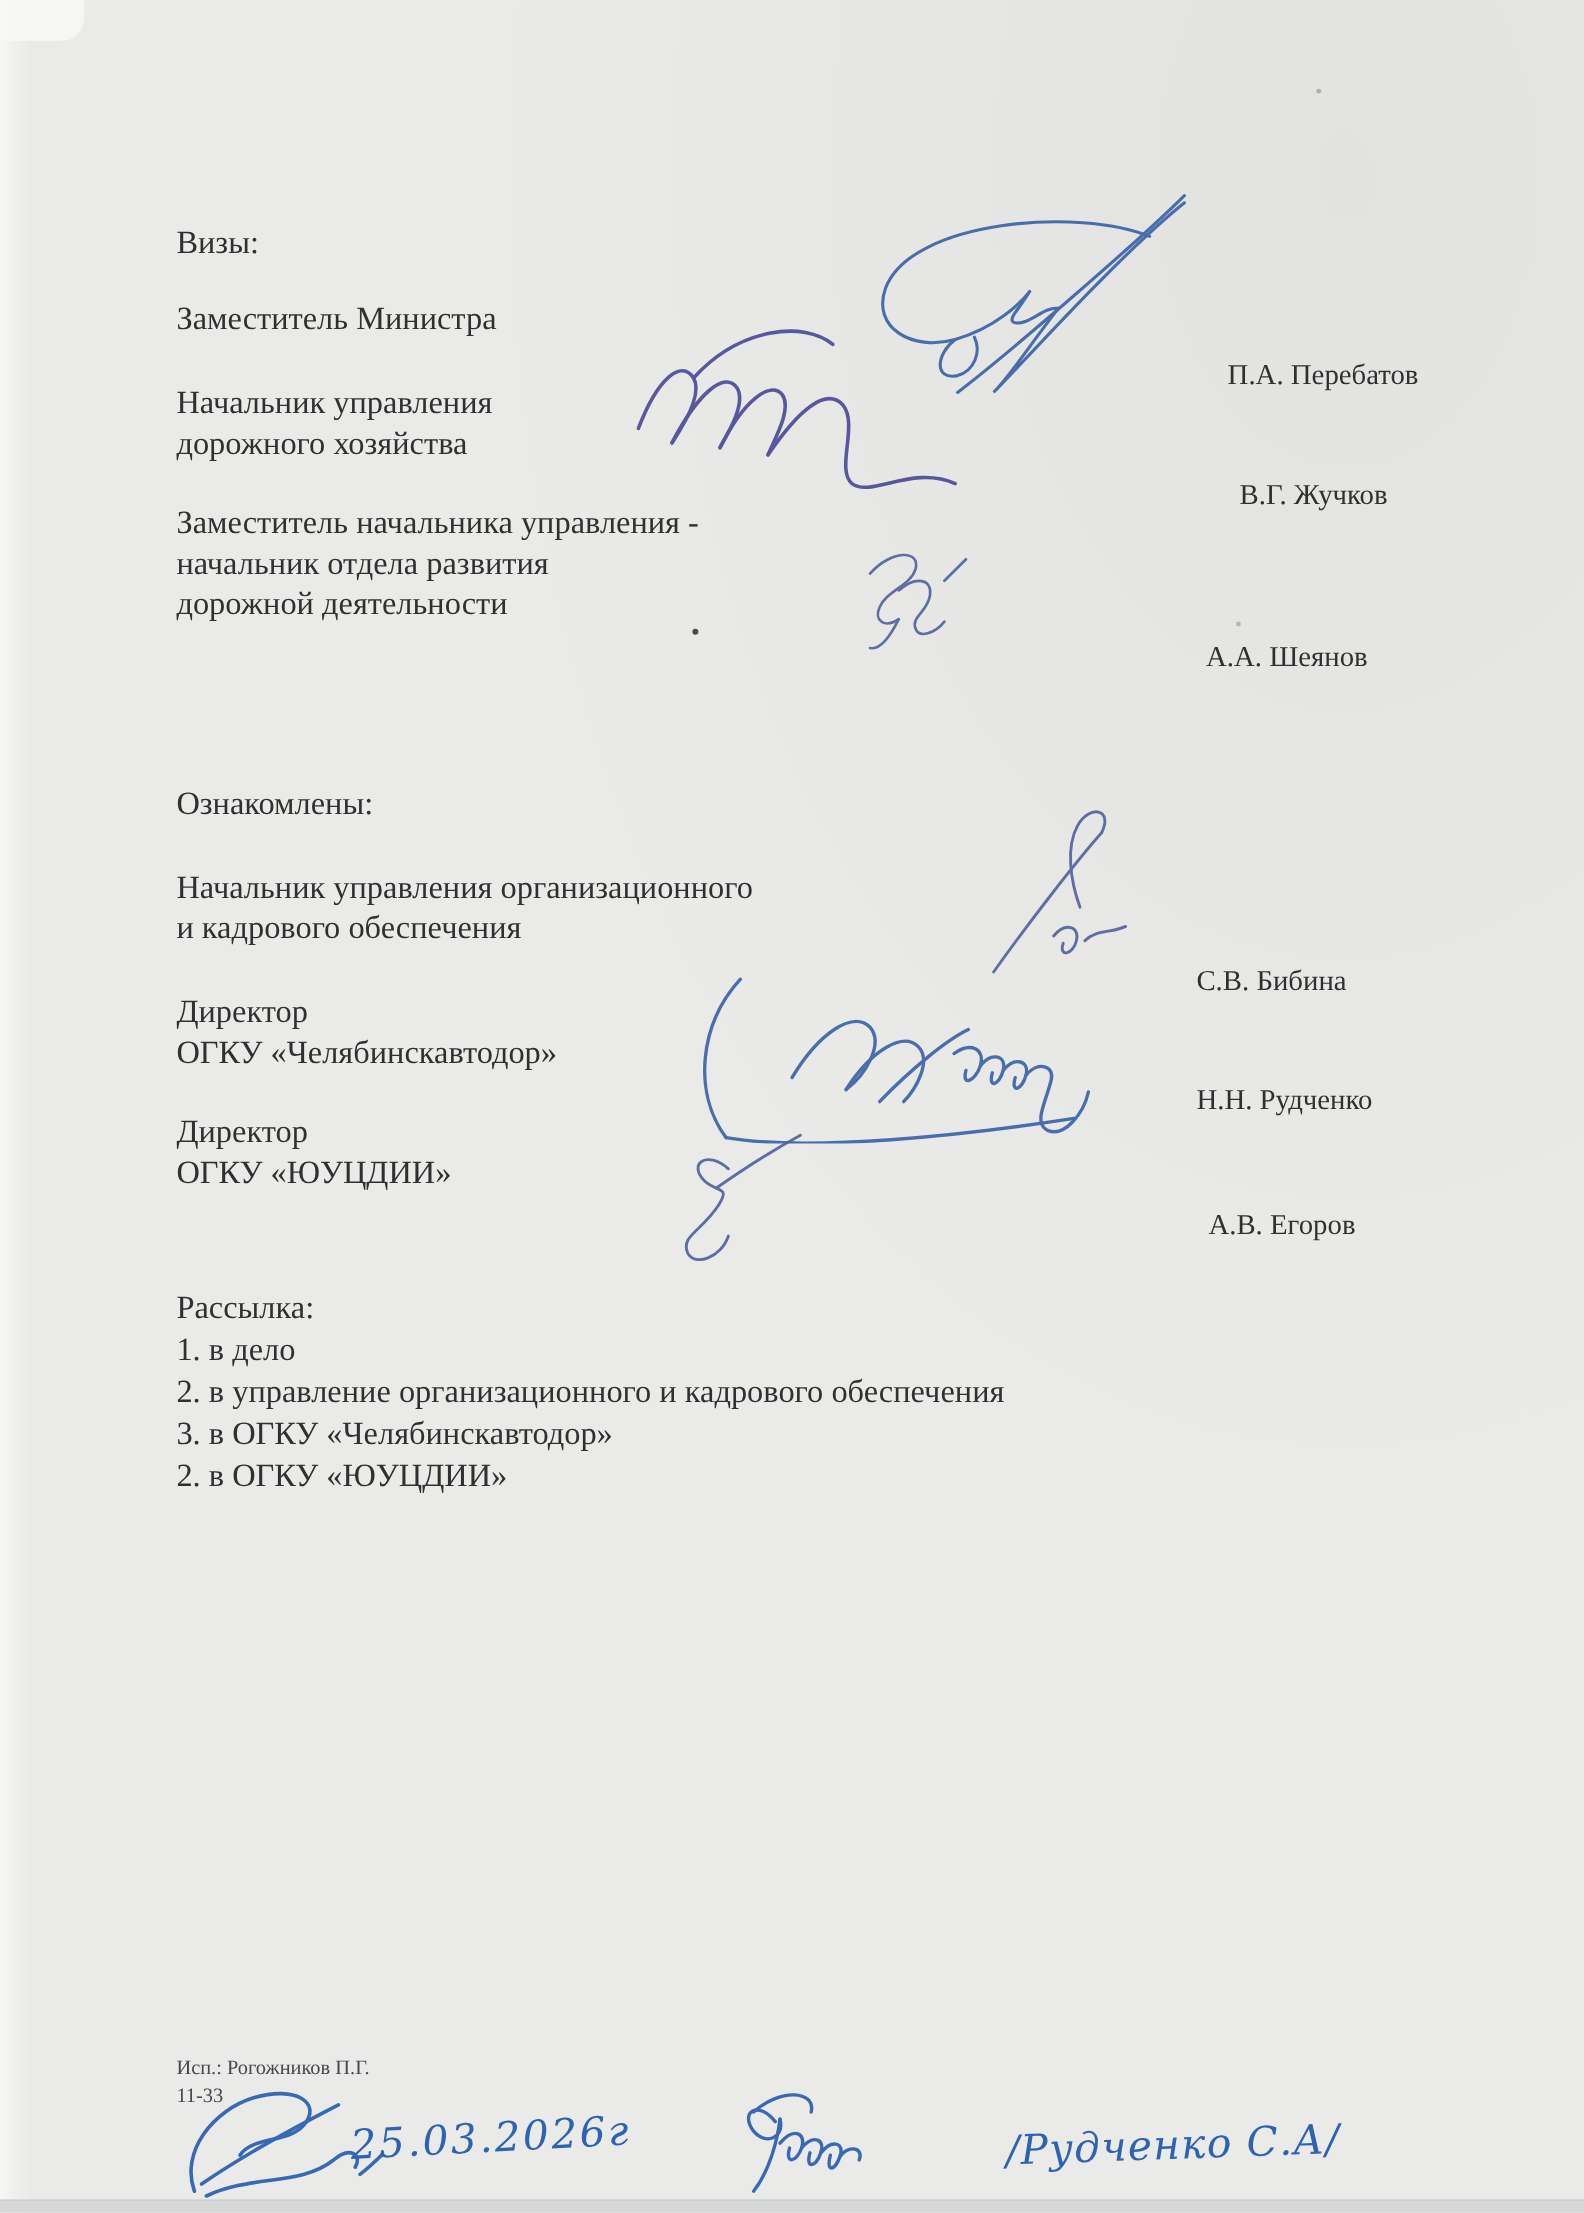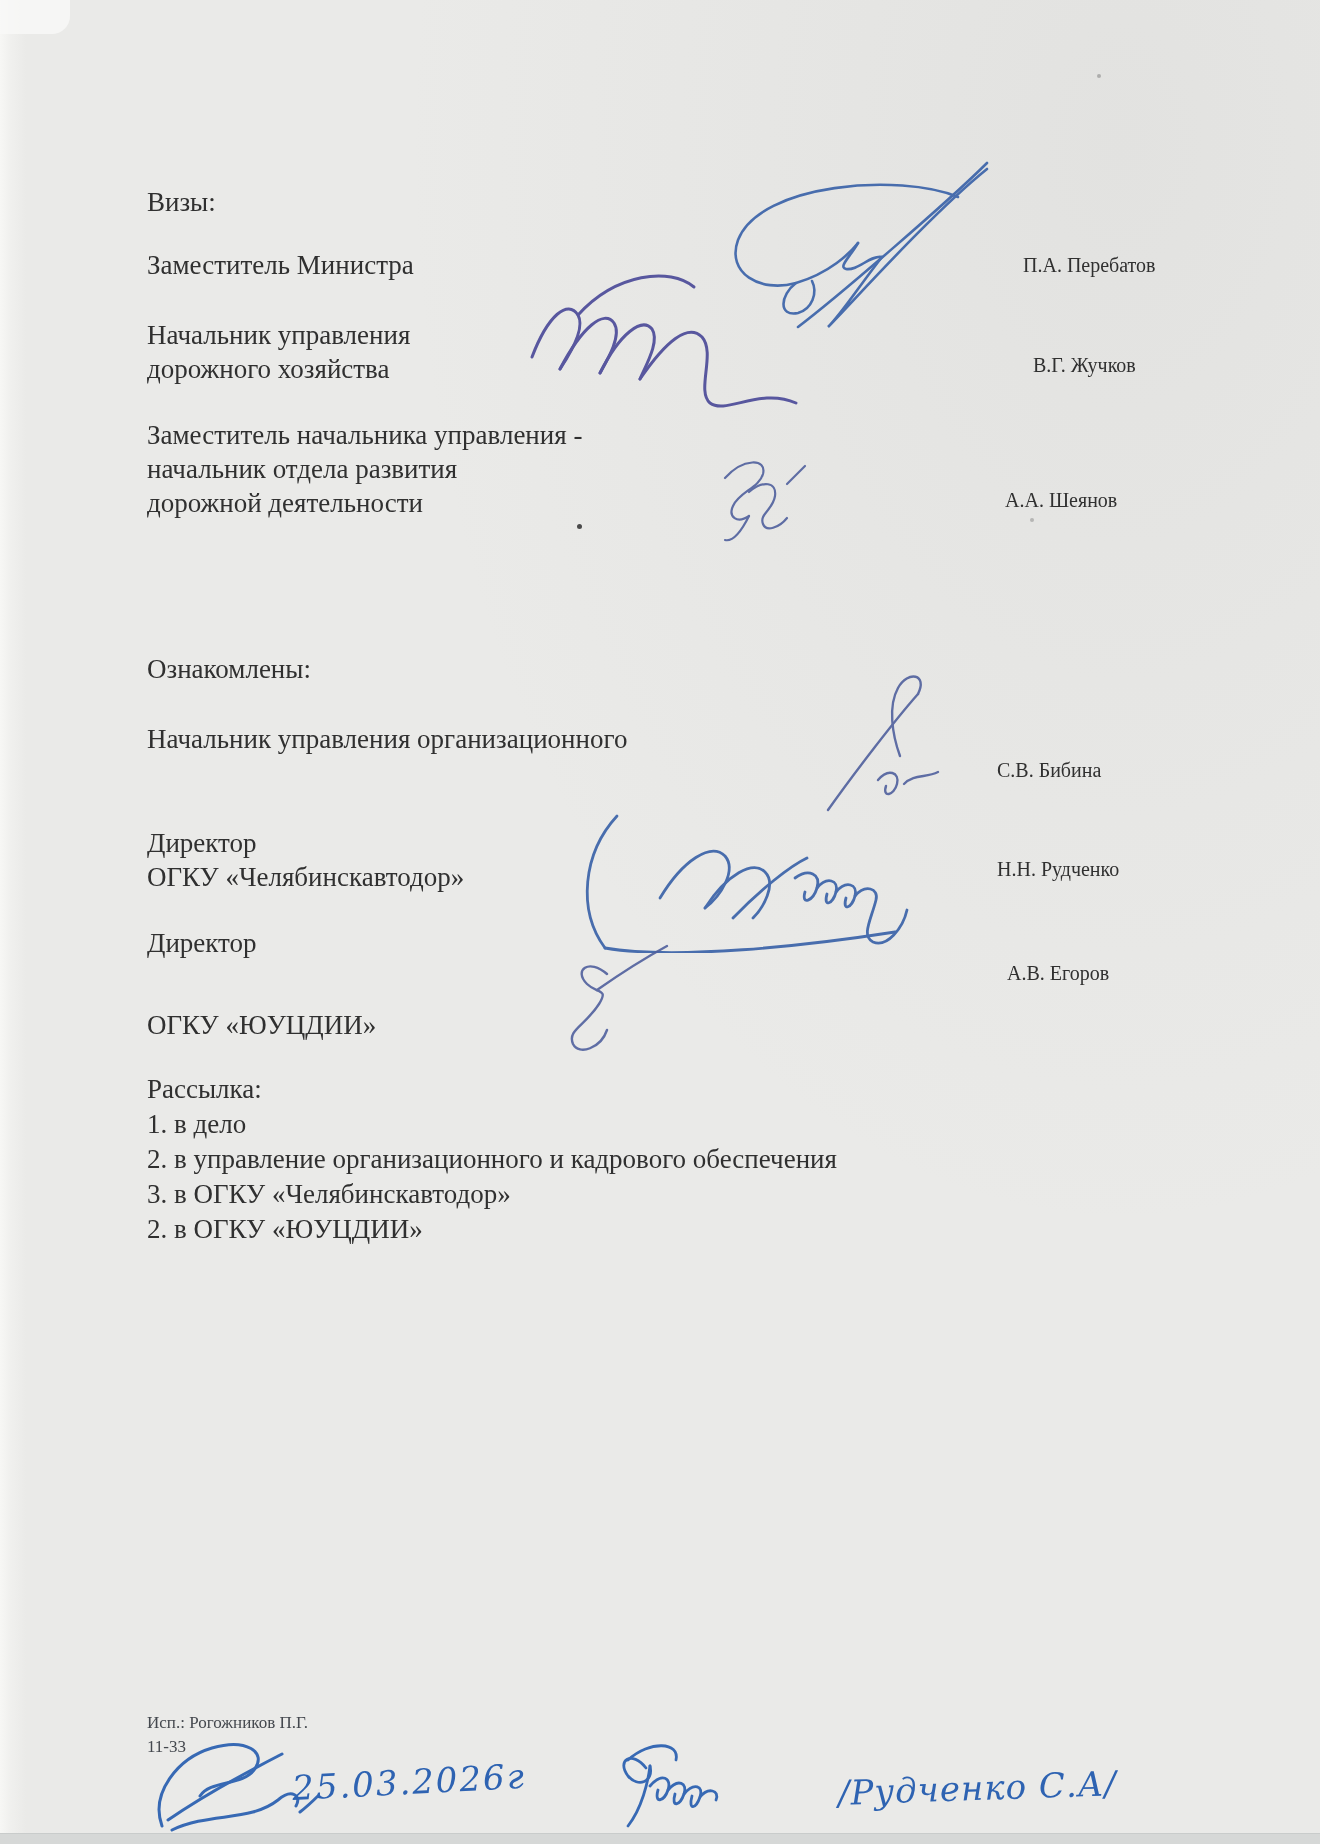--- a/index.html
+++ b/index.html
@@ -16,21 +16,21 @@
     background:linear-gradient(90deg,#f7f7f5 0%,#f0f0ee 40%,rgba(234,234,232,0) 100%);}
   .scan-corner{position:absolute;left:0;top:0;width:70px;height:34px;background:#f9f9f7;
     border-bottom-right-radius:18px;opacity:.8;}
   .scan-bottom-strip{position:absolute;left:0;bottom:0;width:100%;height:10px;
     background:#d6d8d7;border-top:1px solid #c9cccb;}
   .scan-vignette{position:absolute;inset:0;
     background:radial-gradient(ellipse at 85% 8%,rgba(190,190,188,.18) 0%,rgba(0,0,0,0) 45%);}
   .speck{position:absolute;border-radius:50%;background:#4a4a4a;}
   
   .t{position:absolute;left:147px;font-size:27px;line-height:34px;white-space:nowrap;}
-  .name{position:absolute;font-size:20px;line-height:34px;white-space:nowrap;}
+  .name{position:absolute;font-size:24px;line-height:34px;white-space:nowrap;margin-top:48px;}
   .small{position:absolute;left:147px;font-size:17px;line-height:23px;color:#44484e;white-space:nowrap;margin-top:23px;}
   .sig{position:absolute;}
   .sig svg{display:block;width:100%;height:100%;}
   .hand{position:absolute;font-family:"DejaVu Serif",serif;font-style:italic;
     color:#2e63b2;white-space:nowrap;}
 </style>
 </head>
 <body>
 
 <div class="doc">
@@ -53,28 +53,29 @@
   <div class="name" style="left:1033px;top:348px">В.Г. Жучков</div>
 
   <div class="t" style="top:418px">Заместитель начальника управления -</div>
   <div class="t" style="top:452px">начальник отдела развития</div>
   <div class="t" style="top:486px">дорожной деятельности</div>
   <div class="name" style="left:1005px;top:483px">А.А. Шеянов</div>
 
   <div class="t" style="top:652px">Ознакомлены:</div>
 
   <div class="t" style="top:722px">Начальник управления организационного</div>
+  <div class="t" style="top:756px">и кадрового обеспечения</div>
   <div class="name" style="left:997px;top:753px">С.В. Бибина</div>
 
   <div class="t" style="top:826px">Директор</div>
   <div class="t" style="top:860px">ОГКУ «Челябинскавтодор»</div>
   <div class="name" style="left:997px;top:852px">Н.Н. Рудченко</div>
 
   <div class="t" style="top:926px">Директор</div>
-  <div class="t" style="top:1008px">ОГКУ «ЮУЦДИИ»</div>
+  <div class="t" style="top:960px">ОГКУ «ЮУЦДИИ»</div>
   <div class="name" style="left:1007px;top:956px">А.В. Егоров</div>
 
   <div class="t" style="top:1072px">Рассылка:</div>
   <div class="t" style="top:1107px">1. в дело</div>
   <div class="t" style="top:1142px">2. в управление организационного и кадрового обеспечения</div>
   <div class="t" style="top:1177px">3. в ОГКУ «Челябинскавтодор»</div>
   <div class="t" style="top:1212px">2. в ОГКУ «ЮУЦДИИ»</div>
 
   <div class="small" style="top:1688px">Исп.: Рогожников П.Г.</div>
   <div class="small" style="top:1712px">11-33</div>

